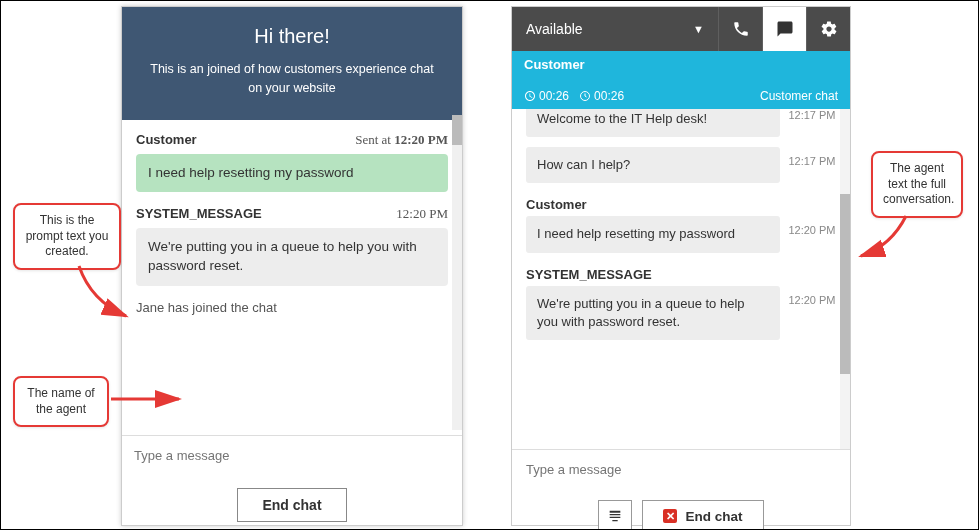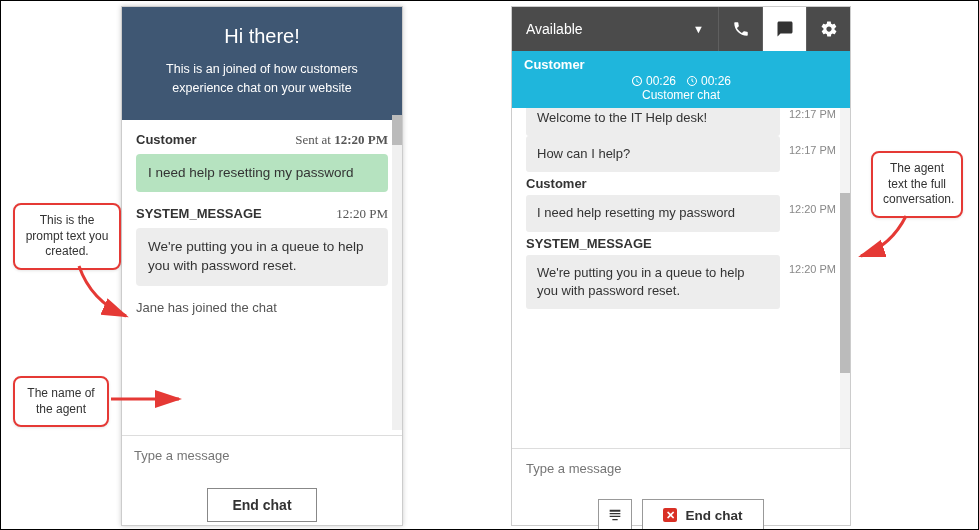--- a/index.html
+++ b/index.html
@@ -8,21 +8,21 @@
       background: #fff;
       width: 979px;
       height: 530px;
       position: relative;
       border: 1px solid #000;
     }
     .customer-panel {
       position: absolute;
       left: 120px;
       top: 5px;
-      width: 282px;
+      width: 342px;
       height: 520px;
       border: 1px solid #ccc;
       background: #fff;
       box-shadow: 0 0 5px rgba(0,0,0,0.2);
     }
     .customer-header {
       background: #3f5773;
       color: #fff;
       padding: 18px 20px 22px;
       text-align: center;
@@ -94,42 +94,42 @@
     .toolbar-btn svg { width: 18px; height: 18px; fill: #fff; }
     .toolbar-btn.active { background: #fff; }
     .toolbar-btn.active svg { fill: #333; }
     .agent-status {
       background: #1fb6dc;
       color: #fff;
       padding: 6px 12px 6px;
       font-size: 12px;
     }
     .agent-status-name { font-weight: 600; font-size: 13px; }
-    .agent-status-row { display: flex; justify-content: space-between; align-items: center; margin-top: 2px; flex-direction: column; }
+    .agent-status-row { display: flex; justify-content: space-between; align-items: center; margin-top: 17px; }
     .status-times { display: flex; gap: 10px; align-items: center; }
     .status-times span { display: flex; align-items: center; gap: 3px; }
     .connected-label { font-size: 12px; }
     .agent-body {
       height: 340px;
       overflow: hidden;
       position: relative;
       background: #fff;
       padding: 0 14px 0 0;
     }
-    .agent-msg-row { display: flex; align-items: flex-start; gap: 8px; margin-bottom: 0; padding-left: 14px; }
+    .agent-msg-row { display: flex; align-items: flex-start; gap: 8px; margin-bottom: 10px; padding-left: 14px; }
     .agent-msg-bubble {
       background: #ededed;
       border-radius: 3px;
       padding: 9px 11px;
       font-size: 13px;
       line-height: 1.4;
       color: #333;
       flex: 1;
     }
-    .agent-msg-time { font-size: 11px; color: #888; white-space: nowrap; margin-top: 8px; width: 48px; text-align: right; }
+    .agent-msg-time { font-size: 11px; color: #888; white-space: nowrap; margin-top: 8px; width: 48px; text-align: center; }
     .agent-sender { font-size: 13px; font-weight: 600; color: #333; padding: 4px 0 4px 14px; }
     .agent-cut { margin-top: -8px; }
     .agent-scroll-track { position: absolute; right: 0; top: 0; width: 10px; height: 100%; background: #f3f3f3; }
     .agent-scroll-thumb { position: absolute; right: 0; top: 85px; width: 10px; height: 180px; background: #bbb; }
     .agent-input { border-top: 1px solid #ddd; padding: 10px 14px; }
     .agent-input input { width: 100%; border: none; outline: none; font-size: 13px; color: #999; background: transparent; }
     .agent-footer { display: flex; gap: 10px; justify-content: center; padding: 12px 14px; }
     .agent-end-btn {
       background: #fff;
       border: 1px solid #999;

